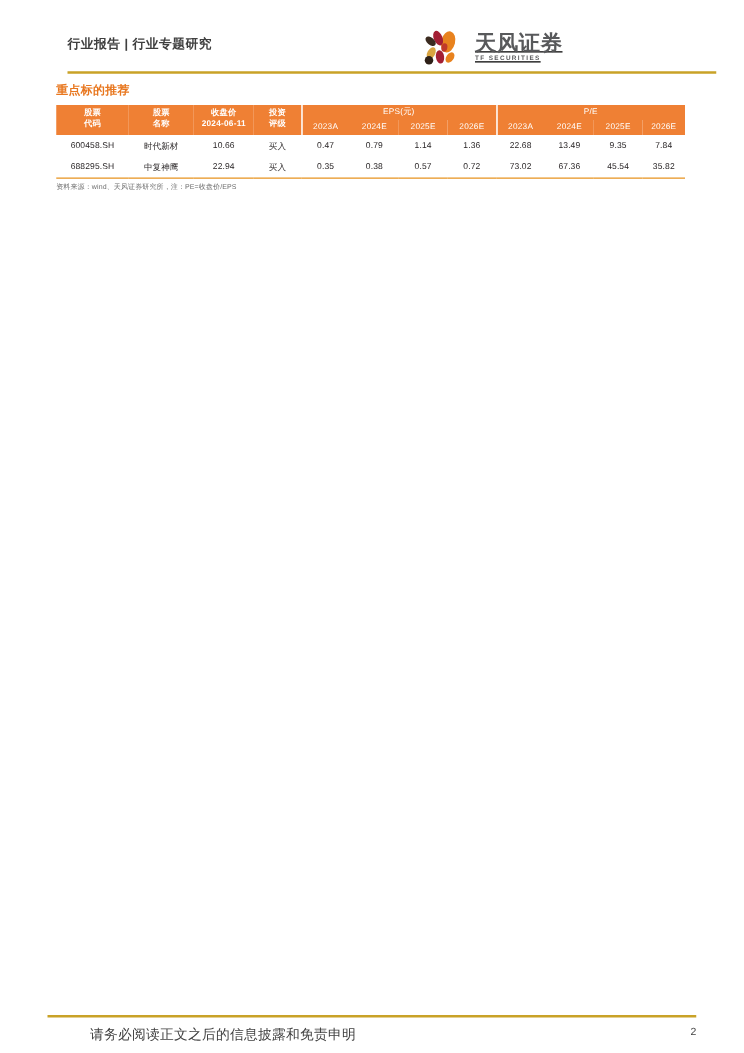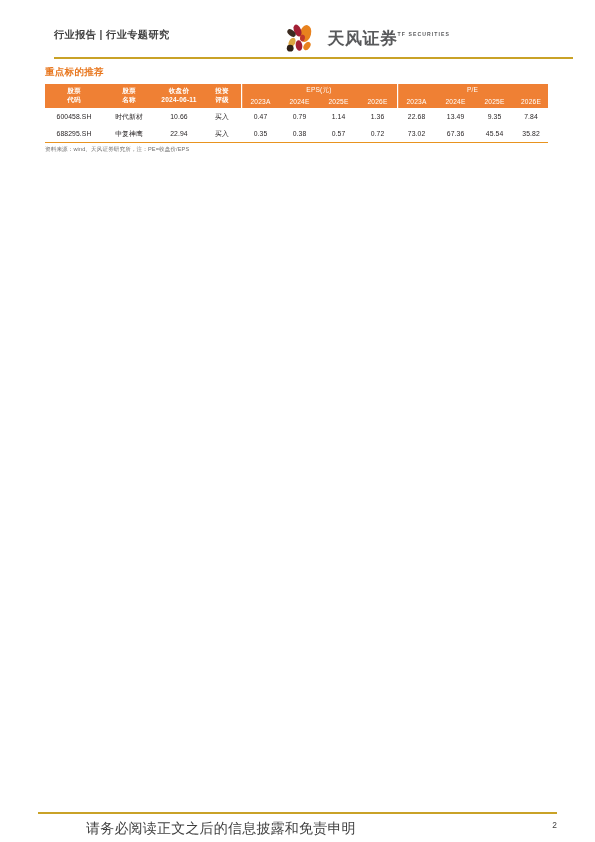--- a/index.html
+++ b/index.html
@@ -61,24 +61,25 @@
     gap: 5px;
   }
   .logo-mark {
     width: 38px;
     height: 34px;
     position: relative;
     flex: 0 0 auto;
   }
   .logo-text-wrap {
     display: flex;
-    flex-direction: row;
+    flex-direction: column;
     align-items: flex-start;
     justify-content: center;
     line-height: 1;
+    text-decoration: underline;
   }
   .logo-cn {
     font-size: 17px;
     font-weight: bold;
     color: #58595b;
     letter-spacing: 0.5px;
     white-space: nowrap;
   }
   .logo-en {
     font-size: 5.1px;
@@ -181,23 +182,23 @@
   .footer-rule {
     position: absolute;
     left: 38px;
     top: 812px;
     width: 519px;
     height: 1.6px;
     background: #c9a227;
   }
   .footer-text {
     position: absolute;
-    left: 86px;
+    left: 72px;
     top: 820px;
-    font-size: 14px;
+    font-size: 11px;
     color: #3f3f3f;
     letter-spacing: 0.2px;
     white-space: nowrap;
   }
   .footer-page {
     position: absolute;
     right: 38px;
     top: 820px;
     font-size: 8.4px;
     color: #3f3f3f;

